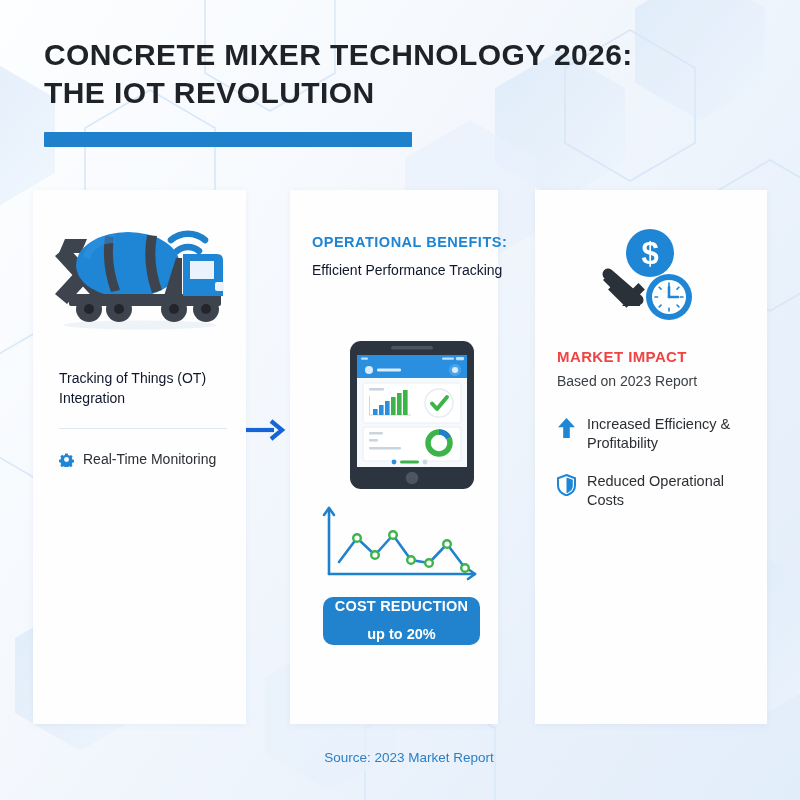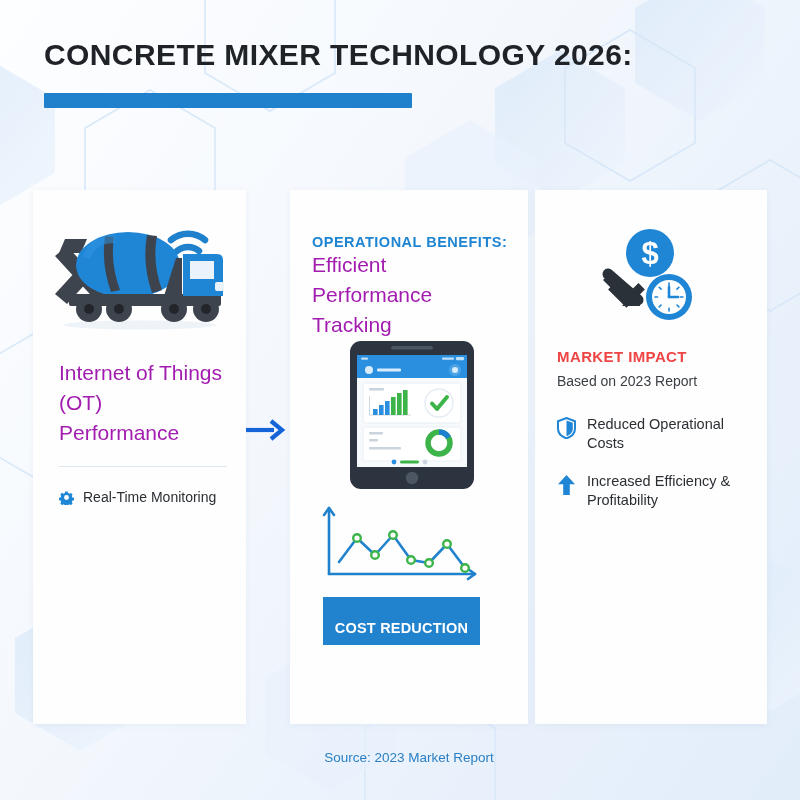--- a/index.html
+++ b/index.html
@@ -44,43 +44,44 @@
   .cards { position: absolute; left: 0; top: 190px; width: 800px; height: 534px; }
 
   .card {
     position: absolute;
     top: 0;
     height: 534px;
     background: #fefeff;
     box-shadow: 0 1px 7px rgba(40,80,130,0.055);
   }
   .card-1 { left: 33px;  width: 213px; }
-  .card-2 { left: 290px; width: 238px; }
+  .card-2 { left: 290px; width: 208px; }
   .card-3 { left: 535px; width: 232px; }
 
   .flow-arrow {
     position: absolute;
     left: 246px;
     top: 228px;
     width: 42px;
     height: 24px;
   }
 
   
   .eyebrow {
     color: #1e85d2;
     font-size: 14.5px;
     font-weight: bold;
     letter-spacing: 0.5px;
     text-transform: uppercase;
   }
   .headline {
-    color: #a21caf;
-    font-size: 21px;
+    color: #0f172a;
+    font-size: 14px;
     line-height: 1.42;
+    margin-top: 11px;
   }
   .divider {
     height: 1px;
     background: #dde7f1;
     margin-top: 19px;
   }
 
   .bullet-list { margin-top: 21px; }
   .bullet {
     display: flex;
@@ -103,24 +104,24 @@
 
   
   .c2-head   { position: absolute; left: 22px; top: 44px;  width: 196px; }
   .c2-tablet { position: absolute; left: 52px; top: 149px; width: 140px; height: 152px; }
   .c2-chart  { position: absolute; left: 23px; top: 312px; width: 178px; height: 84px; }
   .c2-badge {
     position: absolute;
     left: 33px; top: 407px;
     width: 157px; height: 48px;
     background: #2182cd;
-    border-radius: 0;
+    border-radius: 10px;
     color: #ffffff;
     text-align: center;
-    padding-top: 23px;
+    padding-top: 1px;
   }
   .badge-l1 { font-size: 14.5px; font-weight: bold; letter-spacing: 0.2px; }
   .badge-l2 { font-size: 14.5px; font-weight: bold; margin-top: 12px; }
 
   
   .c3-art  { position: absolute; left: 65px; top: 36px;  width: 104px; height: 100px; }
   .c3-body { position: absolute; left: 22px; top: 158px; width: 195px; }
   .c3-title { color: #ef4444; font-size: 15px; font-weight: bold; letter-spacing: 0.4px; }
   .c3-sub   { color: #3a3f44; font-size: 14px; margin-top: 8px; }
   .c3-body .bullet-list { margin-top: 26px; }
@@ -168,20 +169,21 @@
     </g>
     <g fill="#e8f1fc" opacity="0.7">
       <polygon points="330,640 395,678 395,753 330,791 265,753 265,678"></polygon>
       <polygon points="470,120 535,158 535,233 470,271 405,233 405,158"></polygon>
     </g>
   </svg>
 
   <div class="header">
     <div class="title">
       <div>CONCRETE MIXER TECHNOLOGY 2026:</div>
+      <div>THE IOT REVOLUTION</div>
     </div>
     <div class="title-rule"></div>
   </div>
 
   <div class="cards">
 
     <div class="card card-1">
 
       <svg class="c1-art" viewBox="0 0 195 122">
         <ellipse cx="97" cy="113" rx="76" ry="4.5" fill="#eef3f8"></ellipse>
@@ -218,21 +220,21 @@
           <circle cx="76" cy="97" r="13" fill="#3d444d"></circle>
             <circle cx="76" cy="97" r="5" fill="#22262b"></circle>
           <circle cx="131" cy="97" r="13" fill="#3d444d"></circle>
             <circle cx="131" cy="97" r="5" fill="#22262b"></circle>
           <circle cx="163" cy="97" r="13" fill="#3d444d"></circle>
             <circle cx="163" cy="97" r="5" fill="#22262b"></circle>
         </g>
       </svg>
 
       <div class="c1-body">
-        <div class="headline">Internet of Things (OT) Performance</div>
+        <div class="headline">Tracking of Things (OT) Integration</div>
         <div class="divider"></div>
 
         <div class="bullet-list">
 
           <div class="bullet">
             <svg class="bullet-ico" width="15" height="15" viewBox="0 0 20 20">
               <path fill="#1f86d6" d="M8.2 1.4h3.6l.5 2.3 2.1.9 2-1.2 2.5 2.5-1.2 2 .9 2.1 2.3.5v3.6l-2.3.5-.9 2.1 1.2 2-2.5 2.5-2-1.2-2.1.9-.5 2.3H8.2l-.5-2.3-2.1-.9-2 1.2L1.1 18.6l1.2-2-.9-2.1-2.3-.5V10.4l2.3-.5.9-2.1-1.2-2L3.6 3.3l2 1.2 2.1-.9z" transform="scale(0.92) translate(0.8,0.8)"></path>
               <circle cx="10" cy="10" r="3.3" fill="#fefeff"></circle>
             </svg>
             <div class="bullet-txt">Real-Time Monitoring</div>
@@ -374,33 +376,33 @@
       </svg>
 
       <div class="c3-body">
         <div class="c3-title">MARKET IMPACT</div>
         <div class="c3-sub">Based on 2023 Report</div>
 
         <div class="bullet-list">
 
           <div class="bullet">
             <svg class="bullet-ico" width="19" height="22" viewBox="0 0 19 22">
+              <path d="M9.5 1 L18 10.2 h-5.2 V21 H6.2 V10.2 H1 z" fill="#1f86d6"></path>
+            </svg>
+            <div class="bullet-txt">Increased Efficiency &amp; Profitability</div>
+          </div>
+
+          <div class="bullet">
+            <svg class="bullet-ico" width="19" height="22" viewBox="0 0 19 22">
               <path d="M9.5 1 L18 4.2 v7.4 c0 5.2 -4.1 8.4 -8.5 9.8 C5.1 20 1 16.8 1 11.6 V4.2 z" fill="#ffffff" stroke="#1f86d6" stroke-width="2"></path>
               <path d="M9.5 3.4 L15.8 5.7 v5.9 c0 4 -3 6.5 -6.3 7.7 z" fill="#1f86d6"></path>
             </svg>
             <div class="bullet-txt">Reduced Operational Costs</div>
           </div>
 
-          <div class="bullet">
-            <svg class="bullet-ico" width="19" height="22" viewBox="0 0 19 22">
-              <path d="M9.5 1 L18 10.2 h-5.2 V21 H6.2 V10.2 H1 z" fill="#1f86d6"></path>
-            </svg>
-            <div class="bullet-txt">Increased Efficiency &amp; Profitability</div>
-          </div>
-
         </div>
       </div>
     </div>
 
   </div>
 
   <div class="footer">Source: 2023 Market Report</div>
 
 </div>
 

